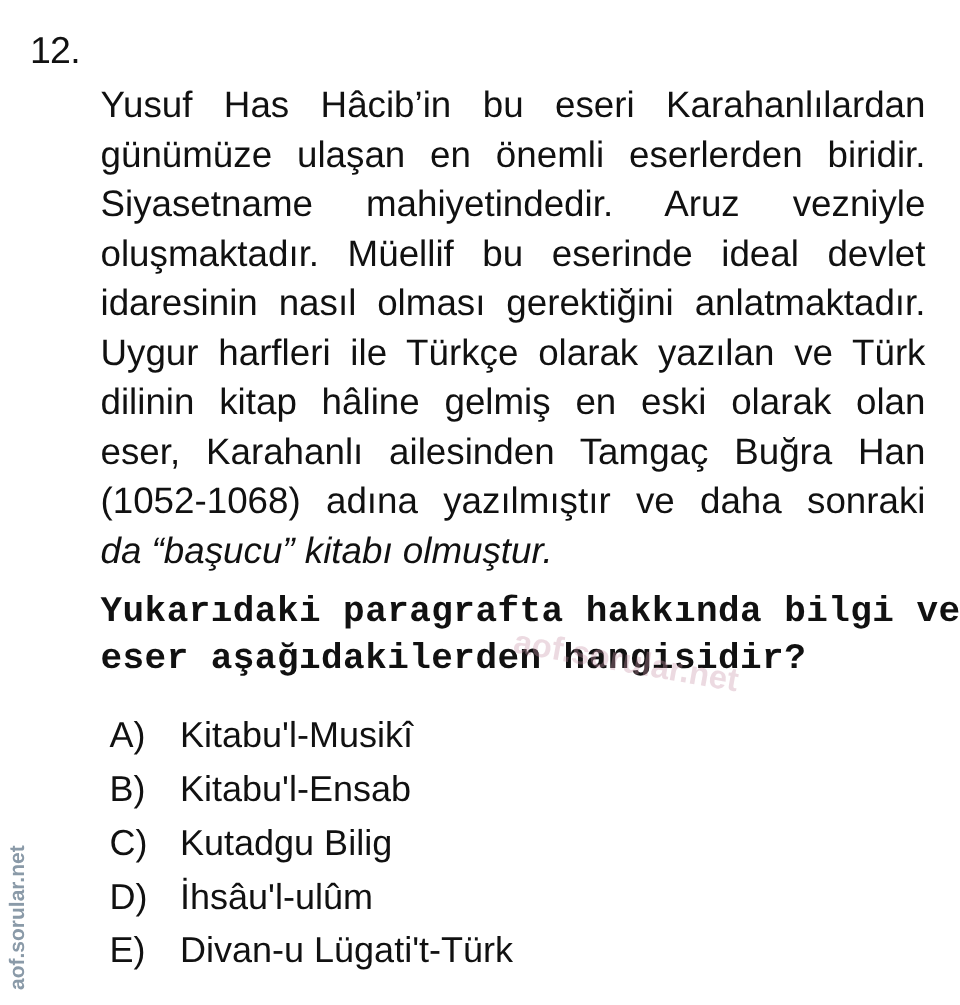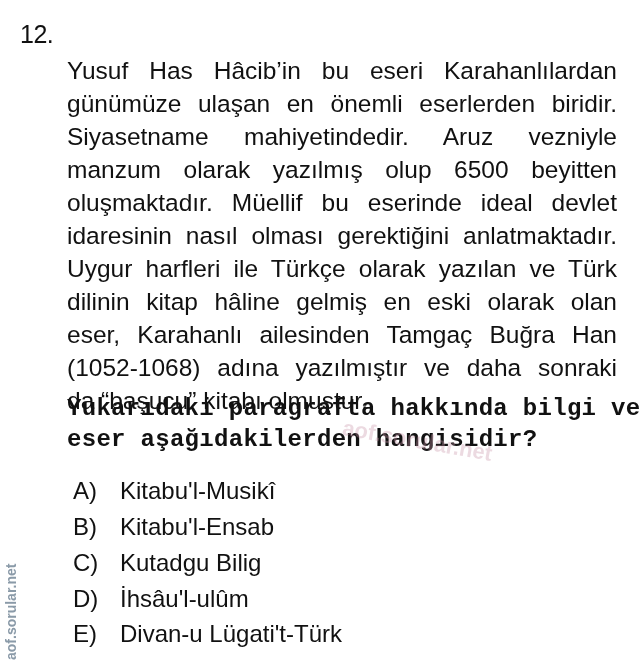--- a/index.html
+++ b/index.html
@@ -12,21 +12,21 @@
     font-size: 25px; font-weight: normal; letter-spacing: -0.5px;
   }
   .para {
     position: absolute; left: 67px; top: 18px; width: 550px;
     font-size: 24.5px; line-height: 33px; margin-top: 36px;
   }
   .para .line {
     display: block; text-align: justify; text-align-last: justify; white-space: nowrap;
     height: 33px;
   }
-  .para .line.last { text-align-last: left; }
+  .para .line.last { text-align-last: left; font-style: italic; }
   .question {
     position: absolute; left: 67px; top: 393px; width: 550px;
     font-size: 24px; font-weight: bold; line-height: 31px; letter-spacing: 0.3px;
   }
   .question .line { display: block; text-align: justify; text-align-last: justify; white-space: nowrap; height: 31px; font-family: Liberation Mono, monospace;}
   .question .line.last { text-align-last: left; }
   .options { position: absolute; left: 73px; top: 474px; }
   .opt {
     position: absolute; left: 0; white-space: nowrap;
     font-size: 24px; height: 34px; line-height: 34px;
@@ -47,21 +47,20 @@
 </style>
 </head>
 <body>
 
 <div class="qnum">12.</div>
 
 <div class="para">
   <span class="line">Yusuf Has Hâcib’in bu eseri Karahanlılardan</span>
   <span class="line">günümüze ulaşan en önemli eserlerden biridir.</span>
   <span class="line">Siyasetname mahiyetindedir. Aruz vezniyle</span>
-  <span class="line">manzum olarak yazılmış olup 6500 beyitten</span>
   <span class="line">oluşmaktadır. Müellif bu eserinde ideal devlet</span>
   <span class="line">idaresinin nasıl olması gerektiğini anlatmaktadır.</span>
   <span class="line">Uygur harfleri ile Türkçe olarak yazılan ve Türk</span>
   <span class="line">dilinin kitap hâline gelmiş en eski olarak olan</span>
   <span class="line">eser, Karahanlı ailesinden Tamgaç Buğra Han</span>
   <span class="line">(1052-1068) adına yazılmıştır ve daha sonraki</span>
   <span class="line last">da “başucu” kitabı olmuştur.</span>
 </div>
 
 <div class="question">

